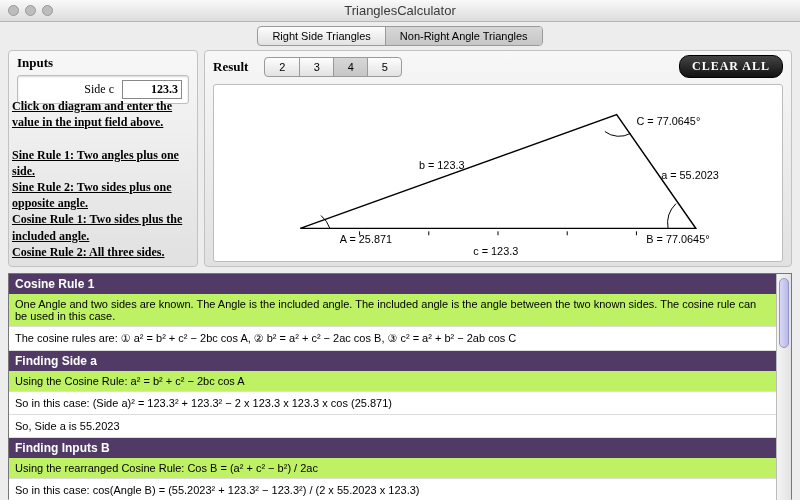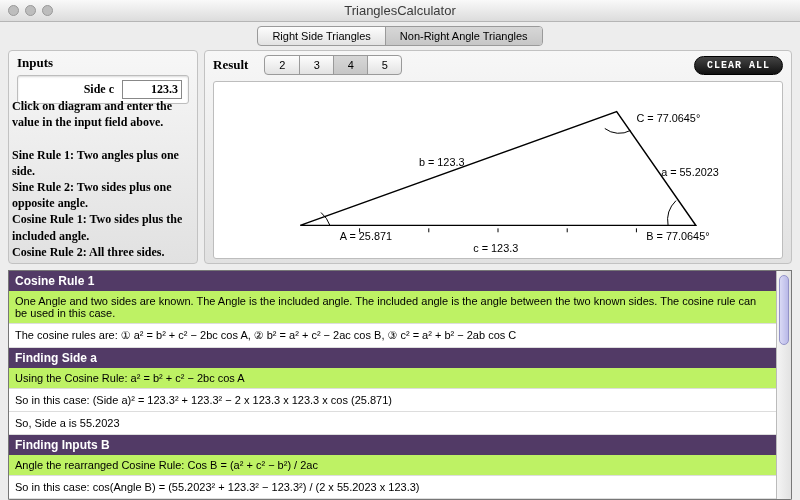--- a/index.html
+++ b/index.html
@@ -14,31 +14,31 @@
   .seg button { border:none; background:transparent; padding:3px 14px; cursor:pointer; font-size:11px;}
   .seg button + button { border-left:1px solid #9a9a9a;}
   .seg button.active { background:linear-gradient(#d7d7d7,#c6c6c6);}
   .content { flex:1; display:flex; flex-direction:column; padding:0 8px 8px 8px; overflow:hidden;border-radius:10px;}
   .top-row { display:flex; gap:6px; }
   .panel { background:linear-gradient(#f7f7f7,#e1e1e1); border:1px solid #c2c2c2; border-radius:4px; padding:4px 8px;}
   .inputs { width:190px; }
   .result { flex:1; }
   .panel-title { font-family: "Comic Sans MS","Chalkboard",cursive; font-weight:bold; font-size:13px; margin-bottom:4px;}
   .input-row { display:flex; align-items:center; justify-content:flex-end; gap:8px; background:#fff; border:1px solid #bdbdbd; border-radius:3px; padding:4px 6px; box-shadow:inset 0 1px 2px rgba(0,0,0,.15);}
-  .input-row .lbl { font-family:"Comic Sans MS",cursive; font-weight:bold; font-size:12px;}
+  .input-row .lbl { font-family:"Comic Sans MS",cursive; font-weight:normal; font-size:12px;}
   .input-row input { width:60px; text-align:right; font-family:"Comic Sans MS",cursive; font-weight:bold; font-size:12px; border:1px solid #888; padding:1px 3px; background:#fff;}
   .left-text { width:190px; font-family:"Comic Sans MS","Chalkboard",cursive; font-weight:bold; font-size:12px; line-height:1.35; padding:8px 4px;}
   .result-header { display:flex; align-items:center; gap:8px;}
   .dp-seg { display:flex; border:1px solid #9a9a9a; border-radius:4px; overflow:hidden; background:linear-gradient(#fdfdfd,#e2e2e2);}
   .dp-seg button { border:none; background:transparent; width:34px; padding:3px 0; font-size:11px; cursor:pointer;}
   .dp-seg button + button { border-left:1px solid #9a9a9a;}
   .dp-seg button.active { background:linear-gradient(#d7d7d7,#c6c6c6);}
-  .clear-btn { margin-left:auto; background:linear-gradient(#444,#111); color:#fff; border:1px solid #000; border-radius:10px; padding:3px 12px; font-size:10px; font-weight:bold; letter-spacing:1px; font-family:Liberation Mono, monospace; cursor:pointer;}
+  .clear-btn { margin-left:auto; background:linear-gradient(#444,#111); color:#fff; border:1px solid #000; border-radius:10px; padding:3px 12px; font-size:12px; font-weight:bold; letter-spacing:1px; font-family:Liberation Serif, serif; cursor:pointer;}
   .diagram { background:#fff; border:1px solid #bdbdbd; border-radius:3px; margin-top:6px; height:178px; position:relative;}
-  .mid-row { display:flex; gap:6px; align-items:center; }
+  .mid-row { display:flex; gap:6px; align-items:center;text-decoration:underline; }
   .output { margin-top:6px; border:1px solid #777; background:#fff; flex:1; position:relative; display:flex;}
   .output-scroll { flex:1; overflow:auto; font-size:11px;}
   .scrollbar { width:15px; background:linear-gradient(to right,#f4f4f4,#e2e2e2); border-left:1px solid #bbb; position:relative;}
   .thumb { position:absolute; left:2px; right:2px; top:4px; height:70px; background:linear-gradient(to right,#d9d9f5,#b9b9e8); border:1px solid #9393c8; border-radius:7px;}
   .sec-hdr { background:#523a66; color:#fff; font-weight:bold; padding:3px 6px; font-size:12px;}
   .row-blue { background:#bef264; padding:4px 6px; border-bottom:1px solid #ddd;}
   .row-white { background:#fff; padding:5px 6px; border-bottom:1px solid #ddd;}
   svg text { font-family:"Lucida Grande",sans-serif; font-size:11px;}
 </style>
 </head>
@@ -124,21 +124,21 @@
     <div class="output">
       <div class="output-scroll">
         <div class="sec-hdr">Cosine Rule 1</div>
         <div class="row-blue">One Angle and two sides are known.  The Angle is the included angle. The included angle is the angle between the two known sides.  The cosine rule can be used in this case.</div>
         <div class="row-white">The cosine rules are: ① a² = b² + c² − 2bc cos A, ② b² = a² + c² − 2ac cos B, ③ c² = a² + b² − 2ab cos C</div>
         <div class="sec-hdr">Finding Side a</div>
         <div class="row-blue">Using the Cosine Rule: a² = b² + c² − 2bc cos A</div>
         <div class="row-white">So in this case: (Side a)² = 123.3² + 123.3² − 2 x 123.3 x 123.3 x cos (25.871)</div>
         <div class="row-white">So, Side a is 55.2023</div>
         <div class="sec-hdr">Finding Inputs B</div>
-        <div class="row-blue">Angle the rearranged Cosine Rule: Cos B = (a² + c² − b²) / 2ac</div>
+        <div class="row-blue">Using the rearranged Cosine Rule: Cos B = (a² + c² − b²) / 2ac</div>
         <div class="row-white">So in this case: cos(Angle B) = (55.2023² + 123.3² − 123.3²) / (2 x 55.2023 x 123.3)</div>
       </div>
       <div class="scrollbar">
         <div class="thumb"></div>
       </div>
     </div>
 
   </div>
 </div>
 

